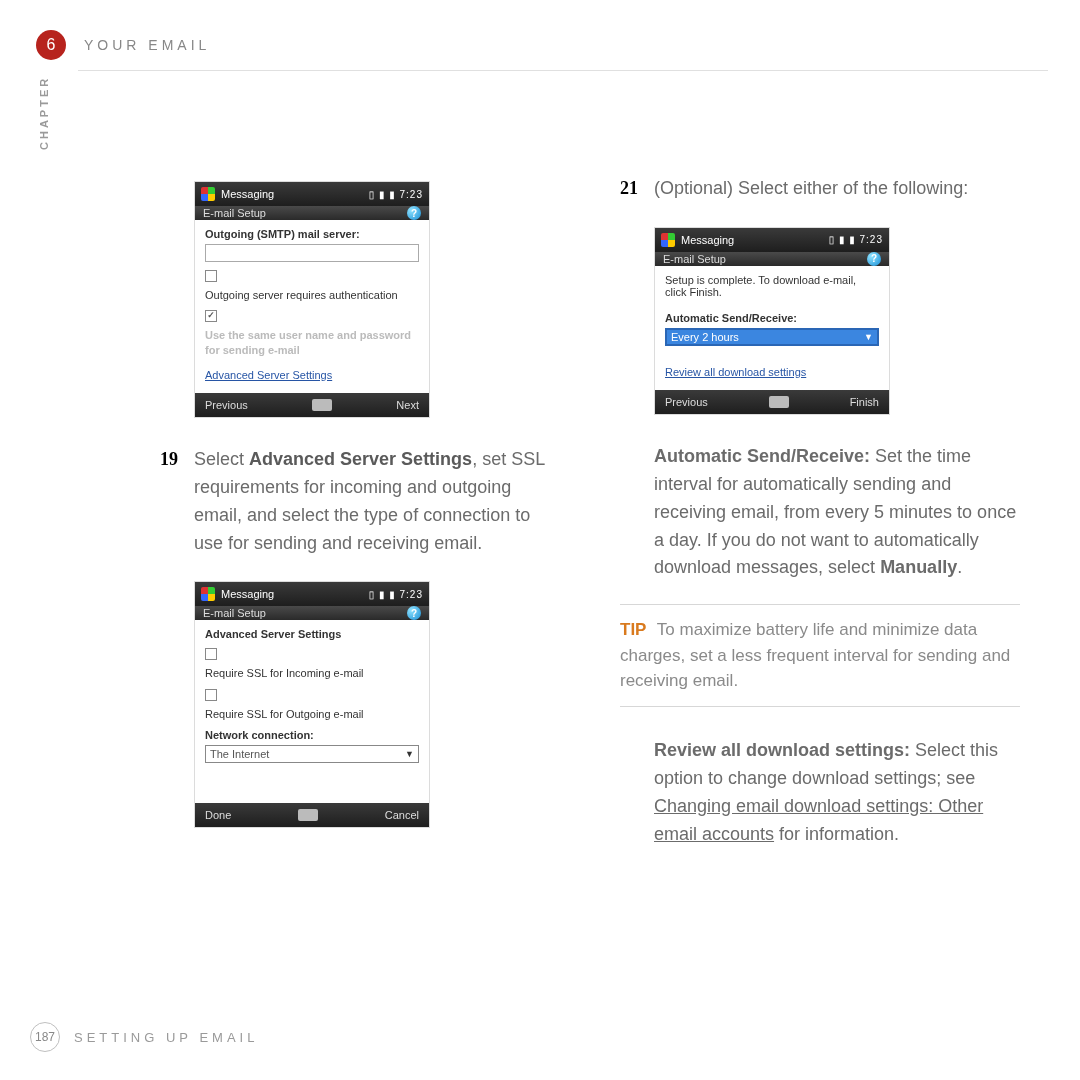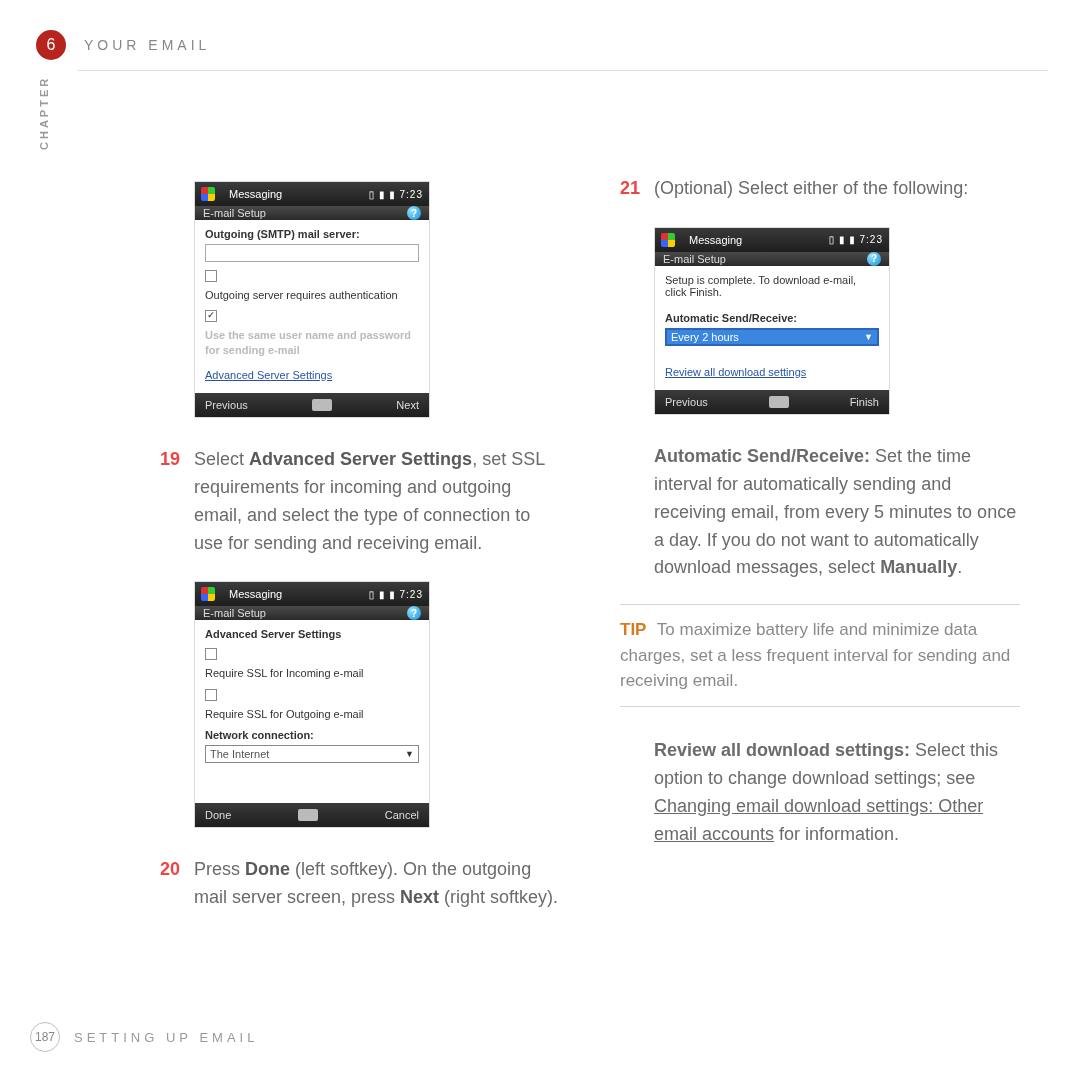--- a/index.html
+++ b/index.html
@@ -56,21 +56,21 @@
     background: #f7f7f7;
     font-family: Tahoma, Arial, sans-serif;
   }
   .ss-titlebar {
     height: 24px;
     background: linear-gradient(#3a3a3a,#1e1e1e);
     color: #fff;
     display: flex; align-items: center;
     padding: 0 6px;
     font-size: 11px;
-    gap: 14px;
+    gap: 6px;
   }
   .ss-titlebar .flag {
     width: 14px; height: 14px;
     background:
       linear-gradient(to right,#d33 50%,#3c3 50%) top/100% 50% no-repeat,
       linear-gradient(to right,#36f 50%,#fc0 50%) bottom/100% 50% no-repeat;
     border-radius: 2px;
   }
   .ss-titlebar .icons { margin-left: auto; font-size: 10px; letter-spacing: 1px; }
   .ss-sub {
@@ -120,23 +120,23 @@
   }
   .step {
     display: flex;
     font-size: 18px;
     line-height: 1.55;
     color: #6b6b6b;
     margin-bottom: 24px;
   }
   .step-num {
     width: 34px;
-    color: #ef4444;
+    color: #000000;
     font-weight: bold;
-    font-family: Liberation Sans, sans-serif;
+    font-family: Liberation Serif, serif;
   }
   .step-body { flex: 1; }
   .step-body b { color: #5a5a5a; }
   .indent-body {
     margin-left: 34px;
     font-size: 18px;
     line-height: 1.55;
     color: #6b6b6b;
     margin-bottom: 22px;
   }
@@ -252,26 +252,20 @@
         </div>
         <div style="height:28px"></div>
       </div>
       <div class="ss-bottombar">
         <span>Done</span>
         <span class="kbd"></span>
         <span>Cancel</span>
       </div>
     </div>
 
-    <div class="step">
-      <div class="step-num">20</div>
-      <div class="step-body">
-        <span>Press </span><b>Done</b><span> (left softkey). On the outgoing mail server screen, press </span><b>Next</b><span> (right softkey).</span>
-      </div>
-    </div>
 
   </div>
 
   <div class="col">
 
     <div class="step" style="margin-top:-6px;">
       <div class="step-num">21</div>
       <div class="step-body">(Optional) Select either of the following:</div>
     </div>
 

